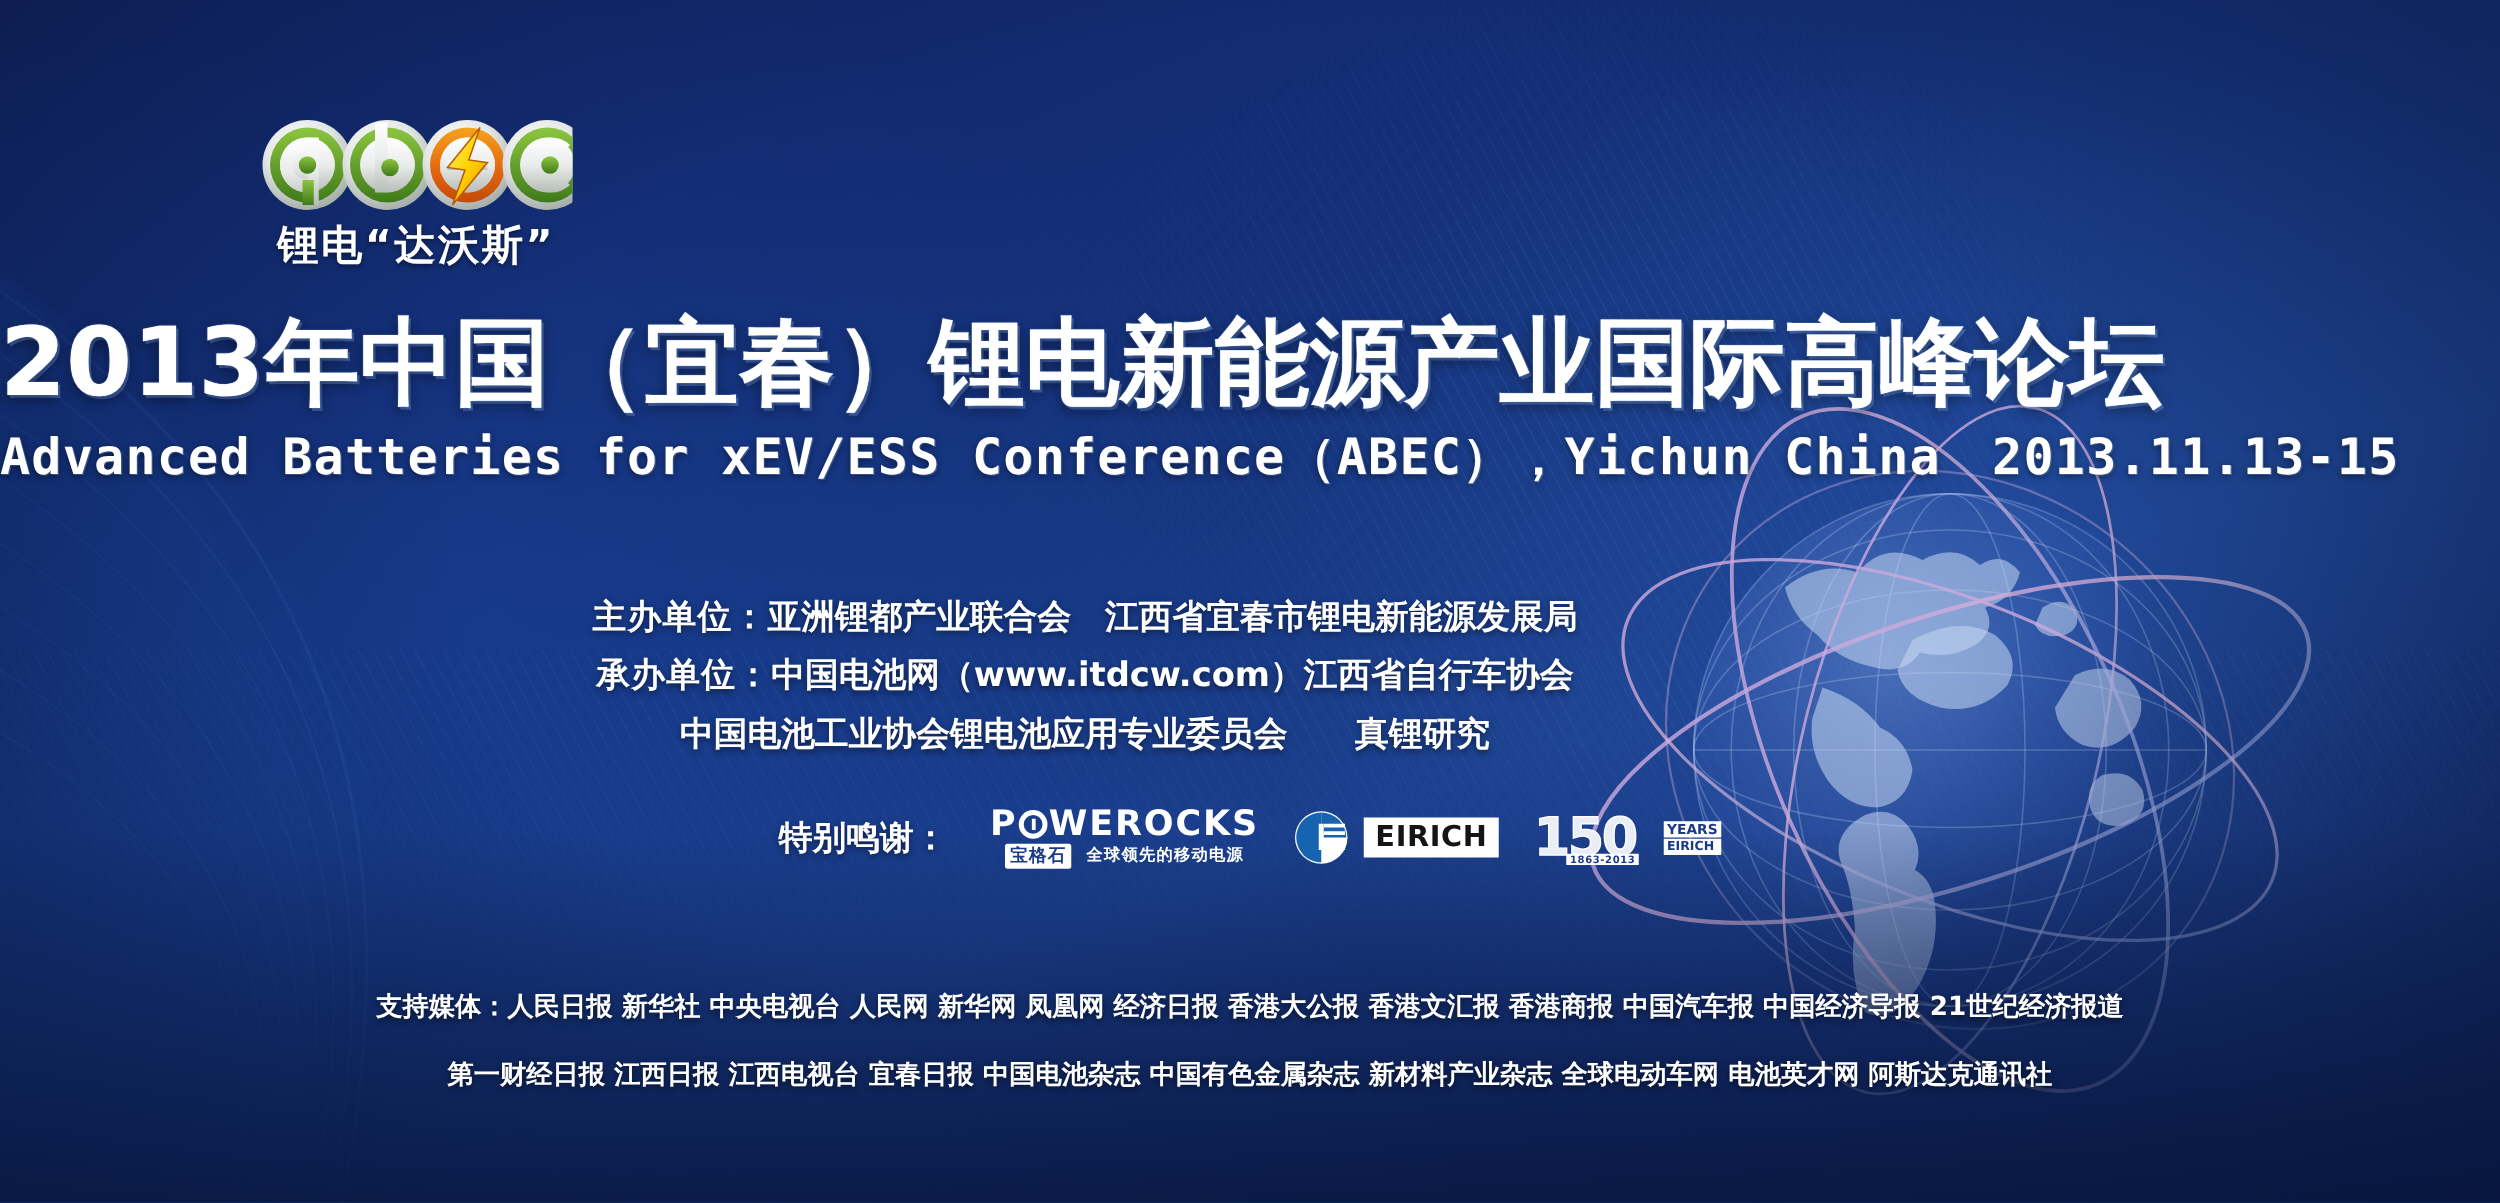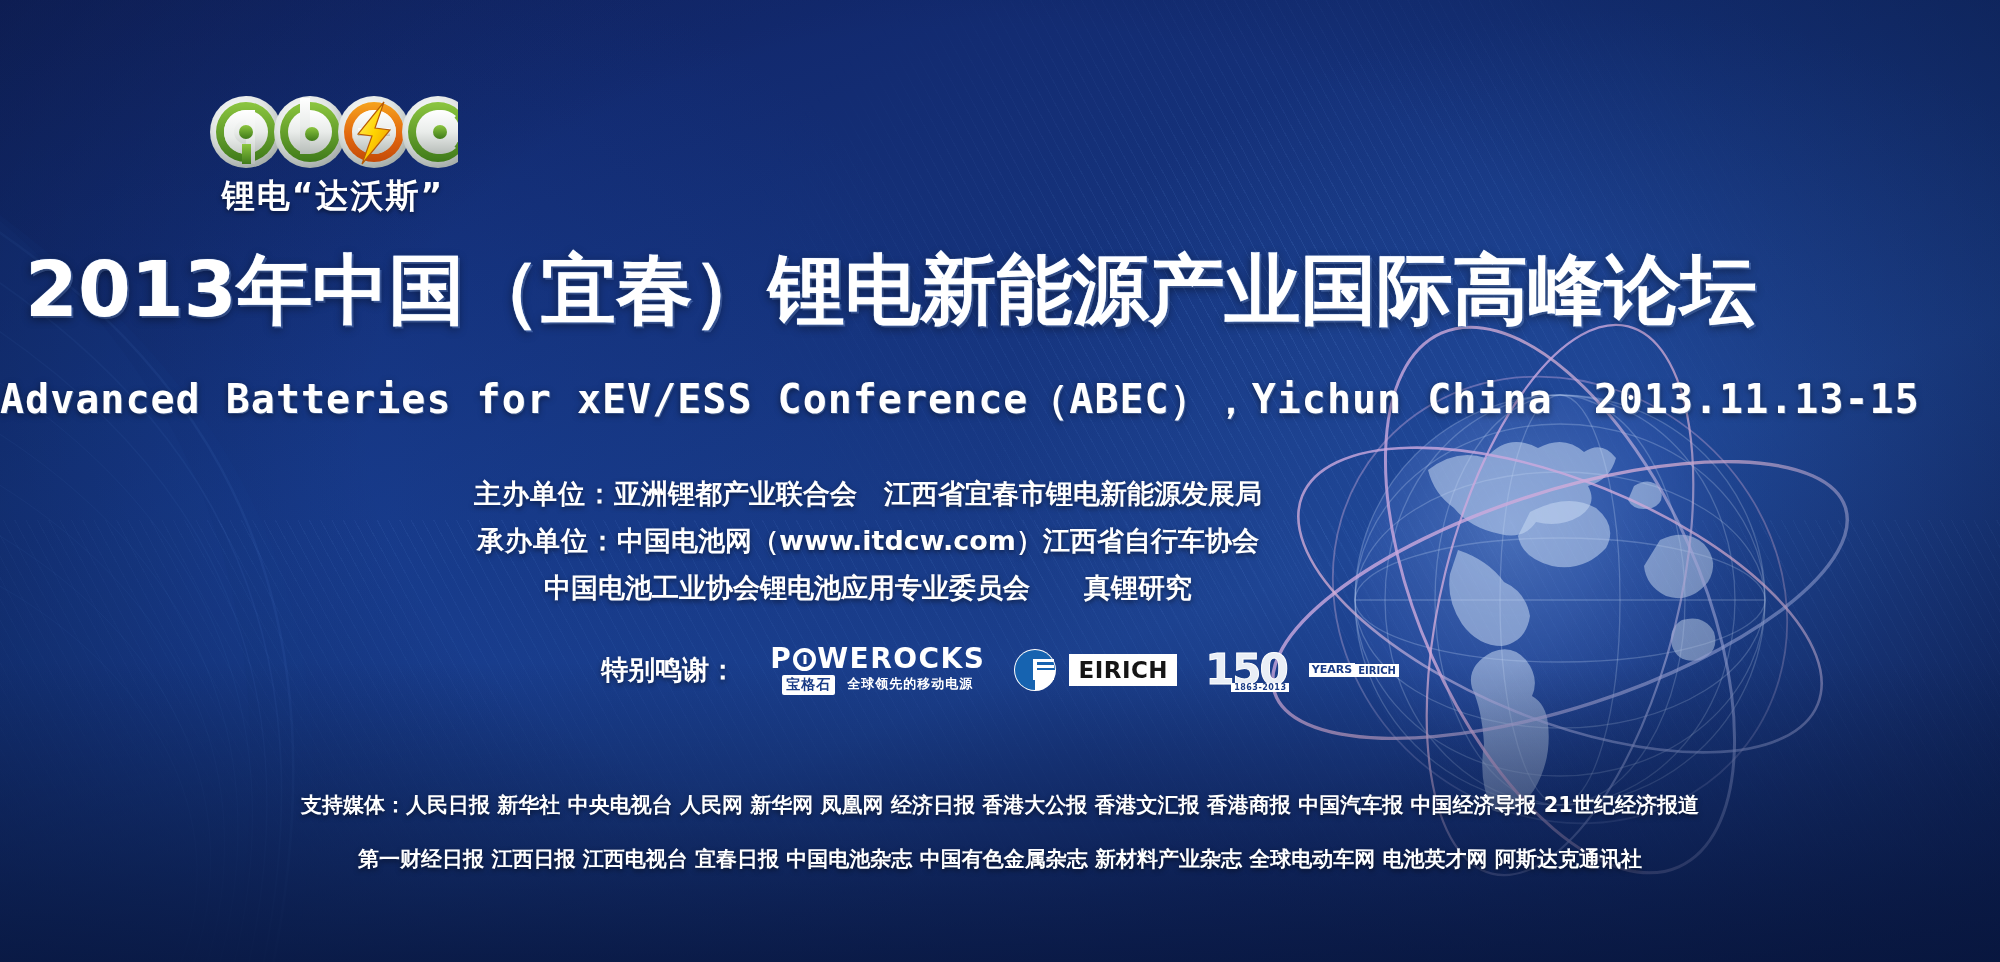--- a/index.html
+++ b/index.html
@@ -44,24 +44,23 @@
     font-family:"DejaVu Sans","Liberation Sans",sans-serif;
   }
 
   
   .headline{
     position:absolute;left:0;top:252px;width:1604px;text-align:center;
     font-family:"DejaVu Sans","Liberation Sans",sans-serif;
     font-size:76px;font-weight:bold;color:#ffffff;letter-spacing:0px;line-height:1;
     text-shadow:0 0 1px #9fc4ff, 0 3px 10px rgba(0,0,0,.45), 2px 2px 0 rgba(140,180,255,.35);
     white-space:nowrap;
-    margin-left:25px;
   }
   .subhead{
-    position:absolute;left:0;top:372px;width:1692px;text-align:center;
+    position:absolute;left:0;top:338px;width:1692px;text-align:center;
     font-family:"DejaVu Sans Mono","Liberation Mono",monospace;
     font-size:40px;font-weight:bold;color:#ffffff;letter-spacing:1px;
     text-shadow:0 2px 6px rgba(0,0,0,.5), 1px 1px 0 rgba(150,190,255,.4);
     white-space:nowrap;
   }
 
   
   .orgs{position:absolute;left:0;top:470px;width:1736px;}
   .org-row{
     text-align:center;color:#ffffff;font-weight:bold;font-size:27px;line-height:47px;
@@ -95,21 +94,21 @@
   .pr-tag{color:#fff;font-size:13px;font-weight:bold;letter-spacing:1px;
           font-family:"DejaVu Sans","Liberation Sans",sans-serif;}
   .eirich{display:flex;align-items:center;gap:12px;}
   .eirich-mark{width:44px;height:44px;}
   .eirich-word{background:#fff;color:#151515;font-weight:bold;font-size:23px;letter-spacing:.5px;
                padding:3px 9px;font-family:"DejaVu Sans","Liberation Sans",sans-serif;}
   .anniv{display:flex;align-items:center;}
   .anniv-150{color:#e9eef6;font-weight:bold;font-size:42px;letter-spacing:-2px;line-height:1;
              font-family:"DejaVu Sans","Liberation Sans",sans-serif;
              -webkit-text-stroke:1px #ffffff;}
-  .anniv-right{display:flex;flex-direction:row;justify-content:space-between;margin-left:2px;padding-left:20px;}
+  .anniv-right{display:flex;flex-direction:column;justify-content:space-between;margin-left:2px;padding-left:20px;}
   .anniv-years{background:#fff;color:#1a3c86;font-size:11px;font-weight:bold;line-height:11px;padding:1px 3px;
                font-family:"DejaVu Sans","Liberation Sans",sans-serif;}
   .anniv-name{background:#fff;color:#1a3c86;font-size:10px;font-weight:bold;line-height:11px;padding:1px 3px;margin-top:1px;
               font-family:"DejaVu Sans","Liberation Sans",sans-serif;}
   .anniv-dates{position:absolute;margin-top:34px;margin-left:26px;background:#fff;color:#1a3c86;
                font-size:8px;font-weight:bold;padding:0 3px;letter-spacing:.5px;
                font-family:"DejaVu Sans","Liberation Sans",sans-serif;}
 
   
   .media{position:absolute;left:0;top:778px;width:2000px;}

